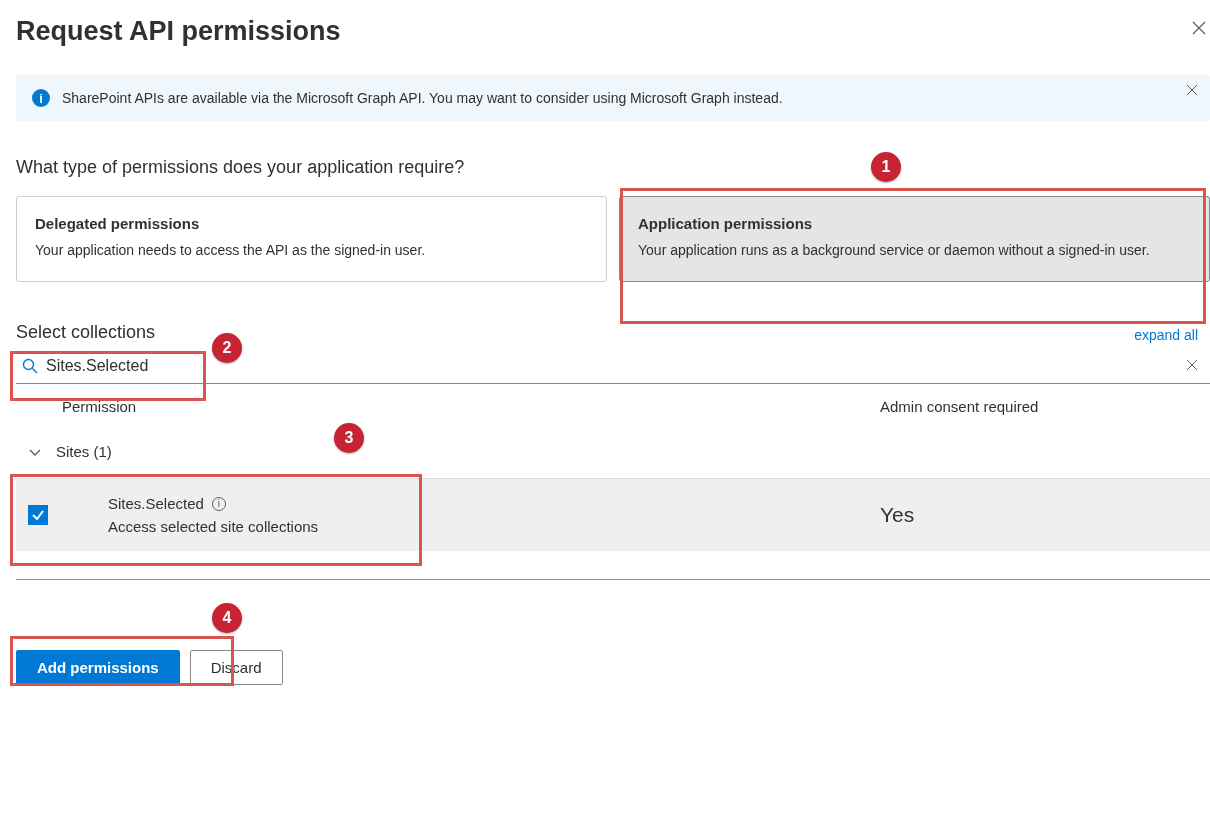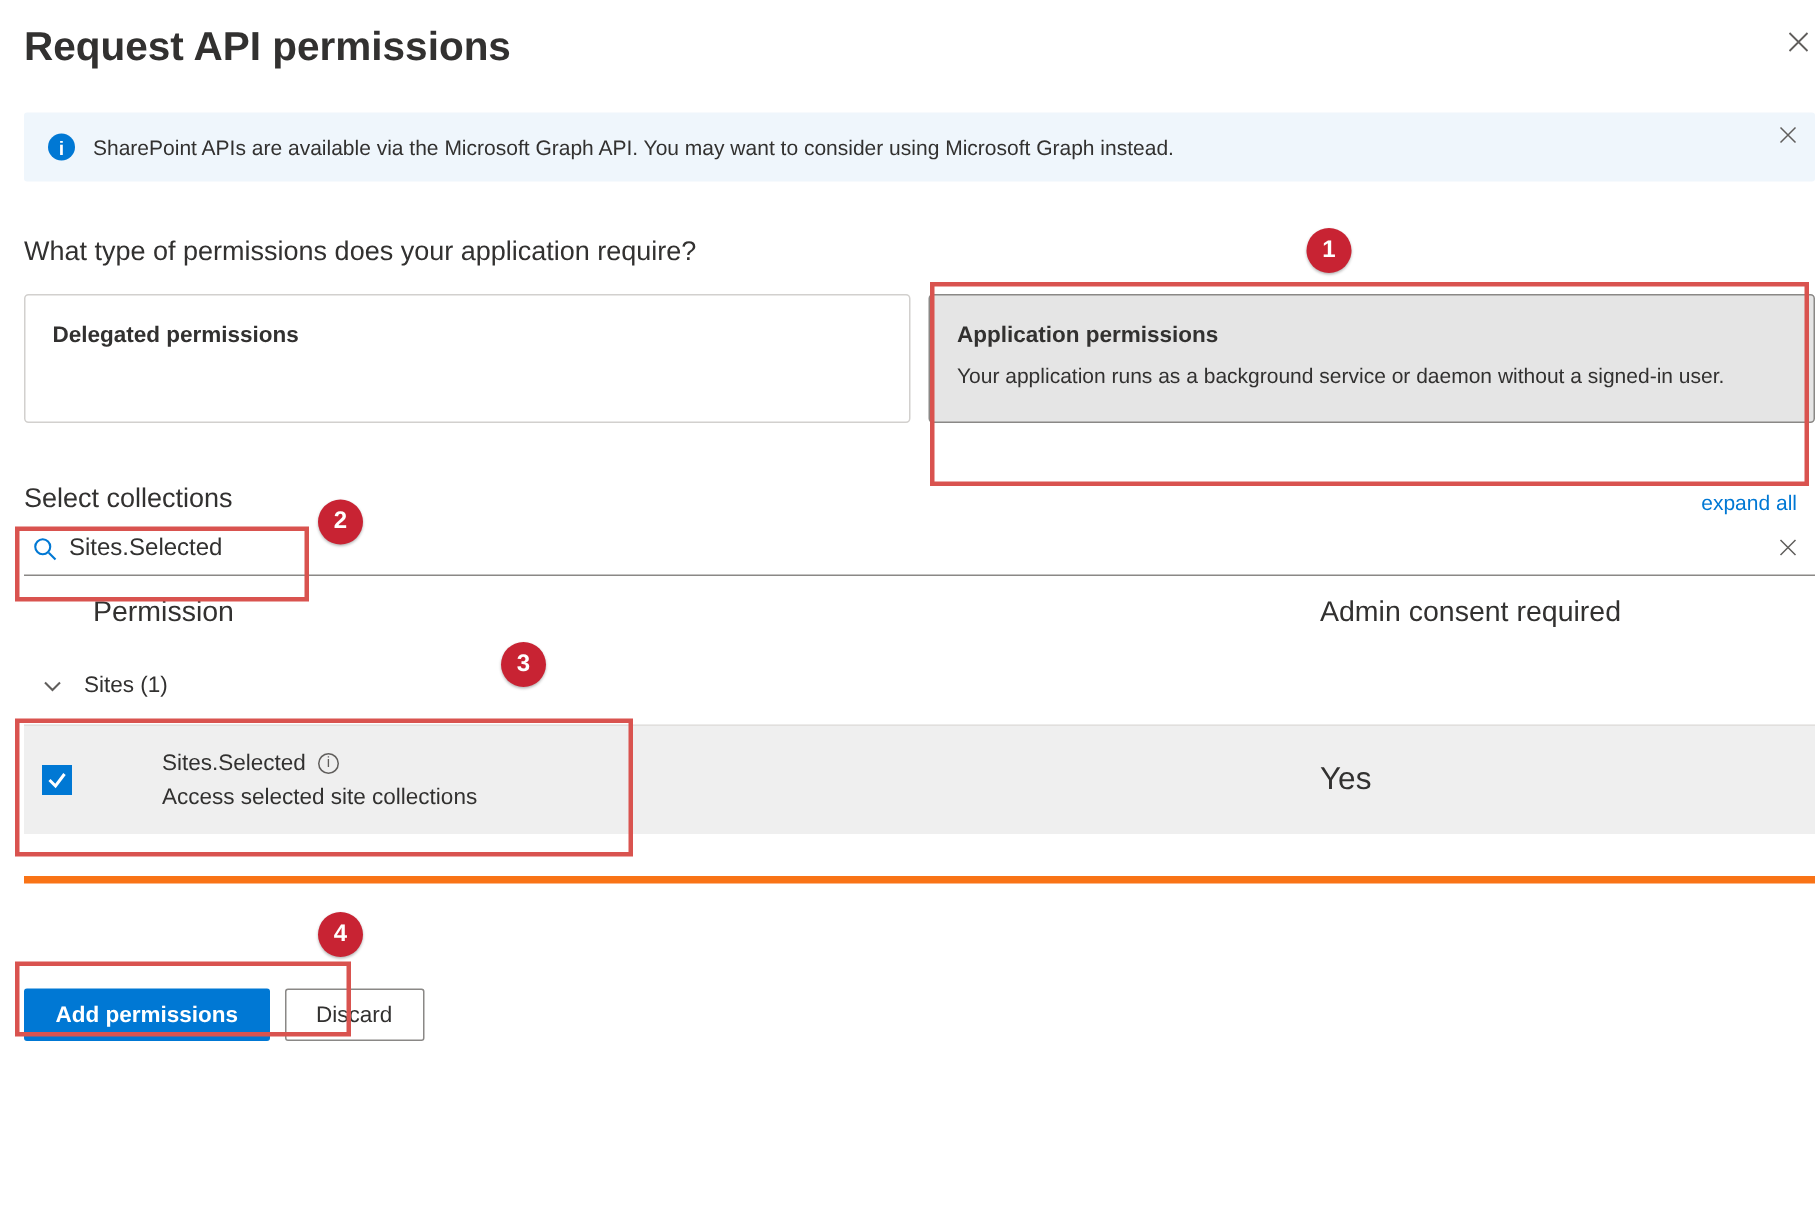--- a/index.html
+++ b/index.html
@@ -124,21 +124,21 @@
     }
     .search-clear {
       color: #605e5c;
       font-size: 14px;
       cursor: pointer;
       margin-right: 12px;
     }
     .table-header {
       display: flex;
       padding: 14px 0 14px 46px;
-      font-size: 19px;
+      font-size: 15px;
       color: #323130;
     }
     .col-permission { flex: 1; }
     .col-admin { width: 330px; }
     .group-row {
       display: flex;
       align-items: center;
       padding: 14px 0 18px 12px;
       font-size: 15px;
       cursor: pointer;
@@ -179,21 +179,21 @@
     .perm-item-desc {
       font-size: 15px;
       color: #323130;
       margin-top: 6px;
     }
     .perm-item-admin {
       width: 330px;
       font-size: 21px;
     }
     .bottom-bar {
-      border-top: 5px solid #f97316;
+      border-top: 1px solid #f97316;
       margin-top: 28px;
       padding-top: 70px;
       display: flex;
       gap: 10px;
     }
     .btn {
       padding: 8px 20px;
       font-size: 15px;
       border-radius: 2px;
       cursor: pointer;
@@ -254,20 +254,21 @@
 </div>
 
 <div class="section-heading">What type of permissions does your application require?</div>
 
 <div class="relwrap">
   <div class="callout" style="top:-44px; left:855px;">1</div>
   <div class="redbox" style="top:-8px; left:604px; width:586px; height:136px;"></div>
   <div class="perm-type-row">
     <div class="perm-card">
       <div class="perm-card-title">Delegated permissions</div>
+      <div class="perm-card-desc">Your application needs to access the API as the signed-in user.</div>
     </div>
     <div class="perm-card selected">
       <div class="perm-card-title">Application permissions</div>
       <div class="perm-card-desc">Your application runs as a background service or daemon without a signed-in user.</div>
     </div>
   </div>
 </div>
 
 <div class="select-perms-row">
   <div class="select-perms-heading">Select collections</div>

